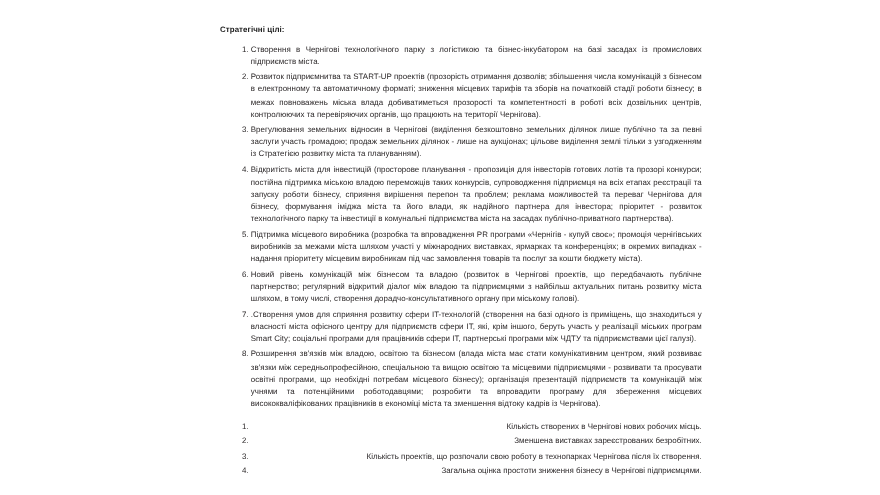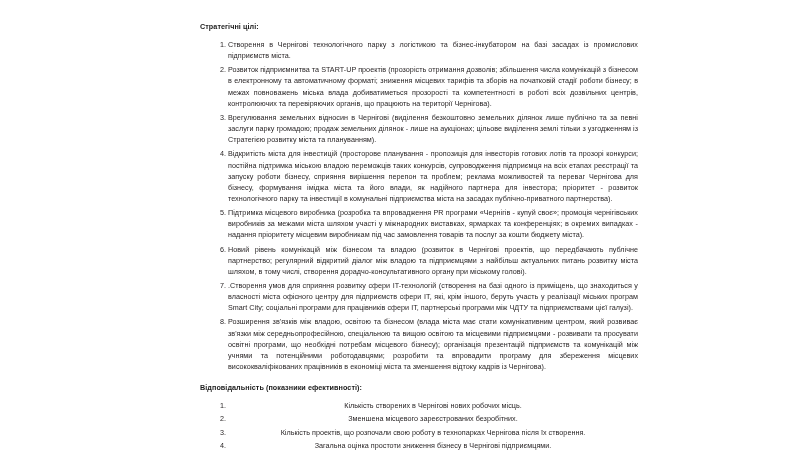--- a/index.html
+++ b/index.html
@@ -74,49 +74,48 @@
     width: 10px;
     text-align: right;
     font-size: 7.2px;
     line-height: 11.1px;
     color: #231f20;
   }
 
   ol.list > li:last-child { margin-bottom: 10px; }
 
   
-  ol.list > li.flush { text-align: center; }
+  ol.list > li.flush { text-align: right; }
 
   ol.list.tight > li { margin-bottom: 2.2px; }
 </style>
 </head>
 <body>
 
 <div class="page">
   <div class="doc-body">
 
     <section class="section">
       <h2 class="section-heading">Стратегічні цілі:</h2>
       <ol class="list">
         <li>Створення в Чернігові технологічного парку з логістикою та бізнес-інкубатором на базі засадах із промислових підприємств міста.</li>
         <li>Розвиток підприємнитва та START-UP проектів (прозорість отримання дозволів; збільшення числа комунікацій з бізнесом в електронному та автоматичному форматі; зниження місцевих тарифів та зборів на початковій стадії роботи бізнесу; в межах повноважень міська влада добиватиметься прозорості та компетентності в роботі всіх дозвільних центрів, контролюючих та перевіряючих органів, що працюють на території Чернігова).</li>
-        <li>Врегулювання земельних відносин в Чернігові (виділення безкоштовно земельних ділянок лише публічно та за певні заслуги парку громадою; продаж земельних ділянок - лише на аукціонах; цільове виділення землі тільки з узгодженням із Стратегією розвитку міста та плануванням).</li>
+        <li>Врегулювання земельних відносин в Чернігові (виділення безкоштовно земельних ділянок лише публічно та за певні заслуги участь громадою; продаж земельних ділянок - лише на аукціонах; цільове виділення землі тільки з узгодженням із Стратегією розвитку міста та плануванням).</li>
         <li>Відкритість міста для інвестицій (просторове планування - пропозиція для інвесторів готових лотів та прозорі конкурси; постійна підтримка міською владою переможців таких конкурсів, супроводження підприємця на всіх етапах реєстрації та запуску роботи бізнесу, сприяння вирішення перепон та проблем; реклама можливостей та переваг Чернігова для бізнесу, формування іміджа міста та його влади, як надійного партнера для інвестора; пріоритет - розвиток технологічного парку та інвестиції в комунальні підприємства міста на засадах публічно-приватного партнерства).</li>
         <li>Підтримка місцевого виробника (розробка та впровадження PR програми «Чернігів - купуй своє»; промоція чернігівських виробників за межами міста шляхом участі у міжнародних виставках, ярмарках та конференціях; в окремих випадках - надання пріоритету місцевим виробникам під час замовлення товарів та послуг за кошти бюджету міста).</li>
         <li>Новий рівень комунікацій між бізнесом та владою (розвиток в Чернігові проектів, що передбачають публічне партнерство; регулярний відкритий діалог між владою та підприємцями з найбільш актуальних питань розвитку міста шляхом, в тому числі, створення дорадчо-консультативного органу при міському голові).</li>
         <li>.Створення умов для сприяння розвитку сфери IT-технологій (створення на базі одного із приміщень, що знаходиться у власності міста офісного центру для підприємств сфери IT, які, крім іншого, беруть участь у реалізації міських програм Smart City; соціальні програми для працівників сфери IT, партнерські програми між ЧДТУ та підприємствами цієї галузі).</li>
         <li>Розширення зв'язків між владою, освітою та бізнесом (влада міста має стати комунікативним центром, який розвиває зв'язки між середньопрофесійною, спеціальною та вищою освітою та місцевими підприємцями - розвивати та просувати освітні програми, що необхідні потребам місцевого бізнесу); організація презентацій підприємств та комунікацій між учнями та потенційними роботодавцями; розробити та впровадити програму для збереження місцевих висококваліфікованих працівників в економіці міста та зменшення відтоку кадрів із Чернігова).</li>
       </ol>
     </section>
 
     <section class="section">
-      <h2 class="section-heading">Відповідальність (показники ефективності):</h2>
       <ol class="list tight">
         <li class="flush">Кількість створених в Чернігові нових робочих місць.</li>
-        <li class="flush">Зменшена місцевого зареєстрованих безробітних.</li>
+        <li class="flush">Зменшена виставках зареєстрованих безробітних.</li>
         <li class="flush">Кількість проектів, що розпочали свою роботу в технопарках Чернігова після їх створення.</li>
         <li class="flush">Загальна оцінка простоти зниження бізнесу в Чернігові підприємцями.</li>
 
       </ol>
     </section>
 
   </div>
 </div>
 
 </body></html>

